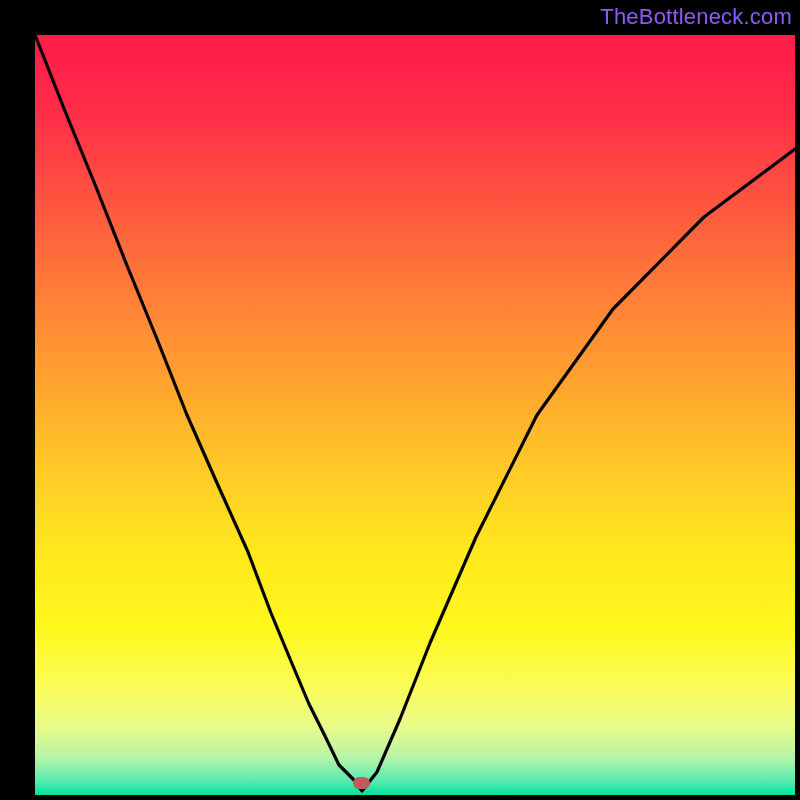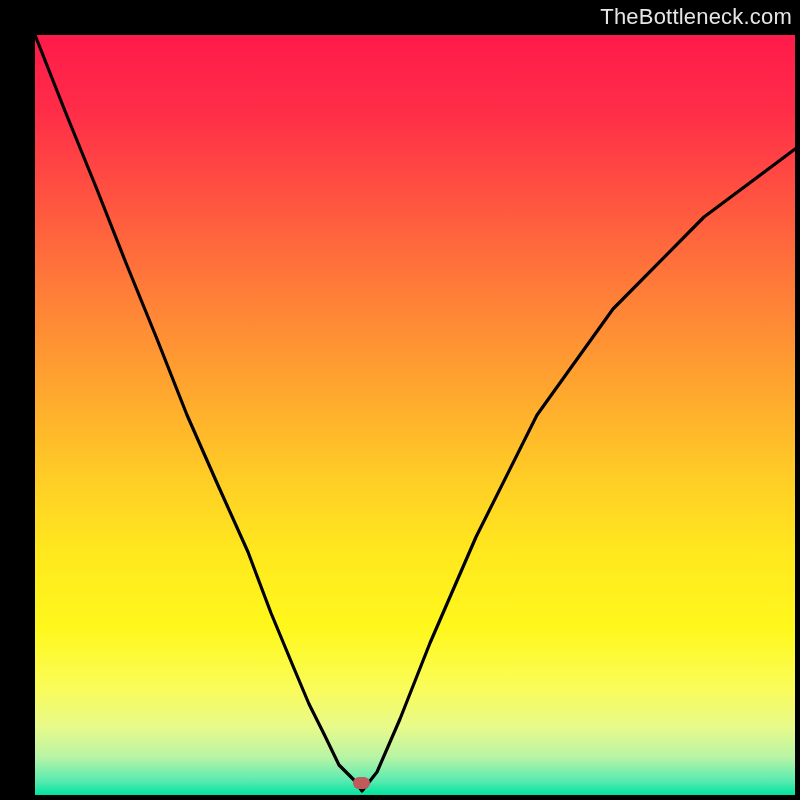--- a/index.html
+++ b/index.html
@@ -36,21 +36,21 @@
       #e8fa8a 91%,
       #b8f4a5 95%,
       #5eebb0 98%,
       #00e3a0 100%
     );
   }
   .watermark {
     position: absolute;
     top: 4px;
     right: 8px;
-    color: #e5e5e5;
+    color: #8b5cf6;
     font-size: 22px;
     font-weight: 500;
     letter-spacing: 0.2px;
     user-select: none;
   }
   .curve {
     position: absolute;
     left: 0;
     top: 0;
     width: 760px;

